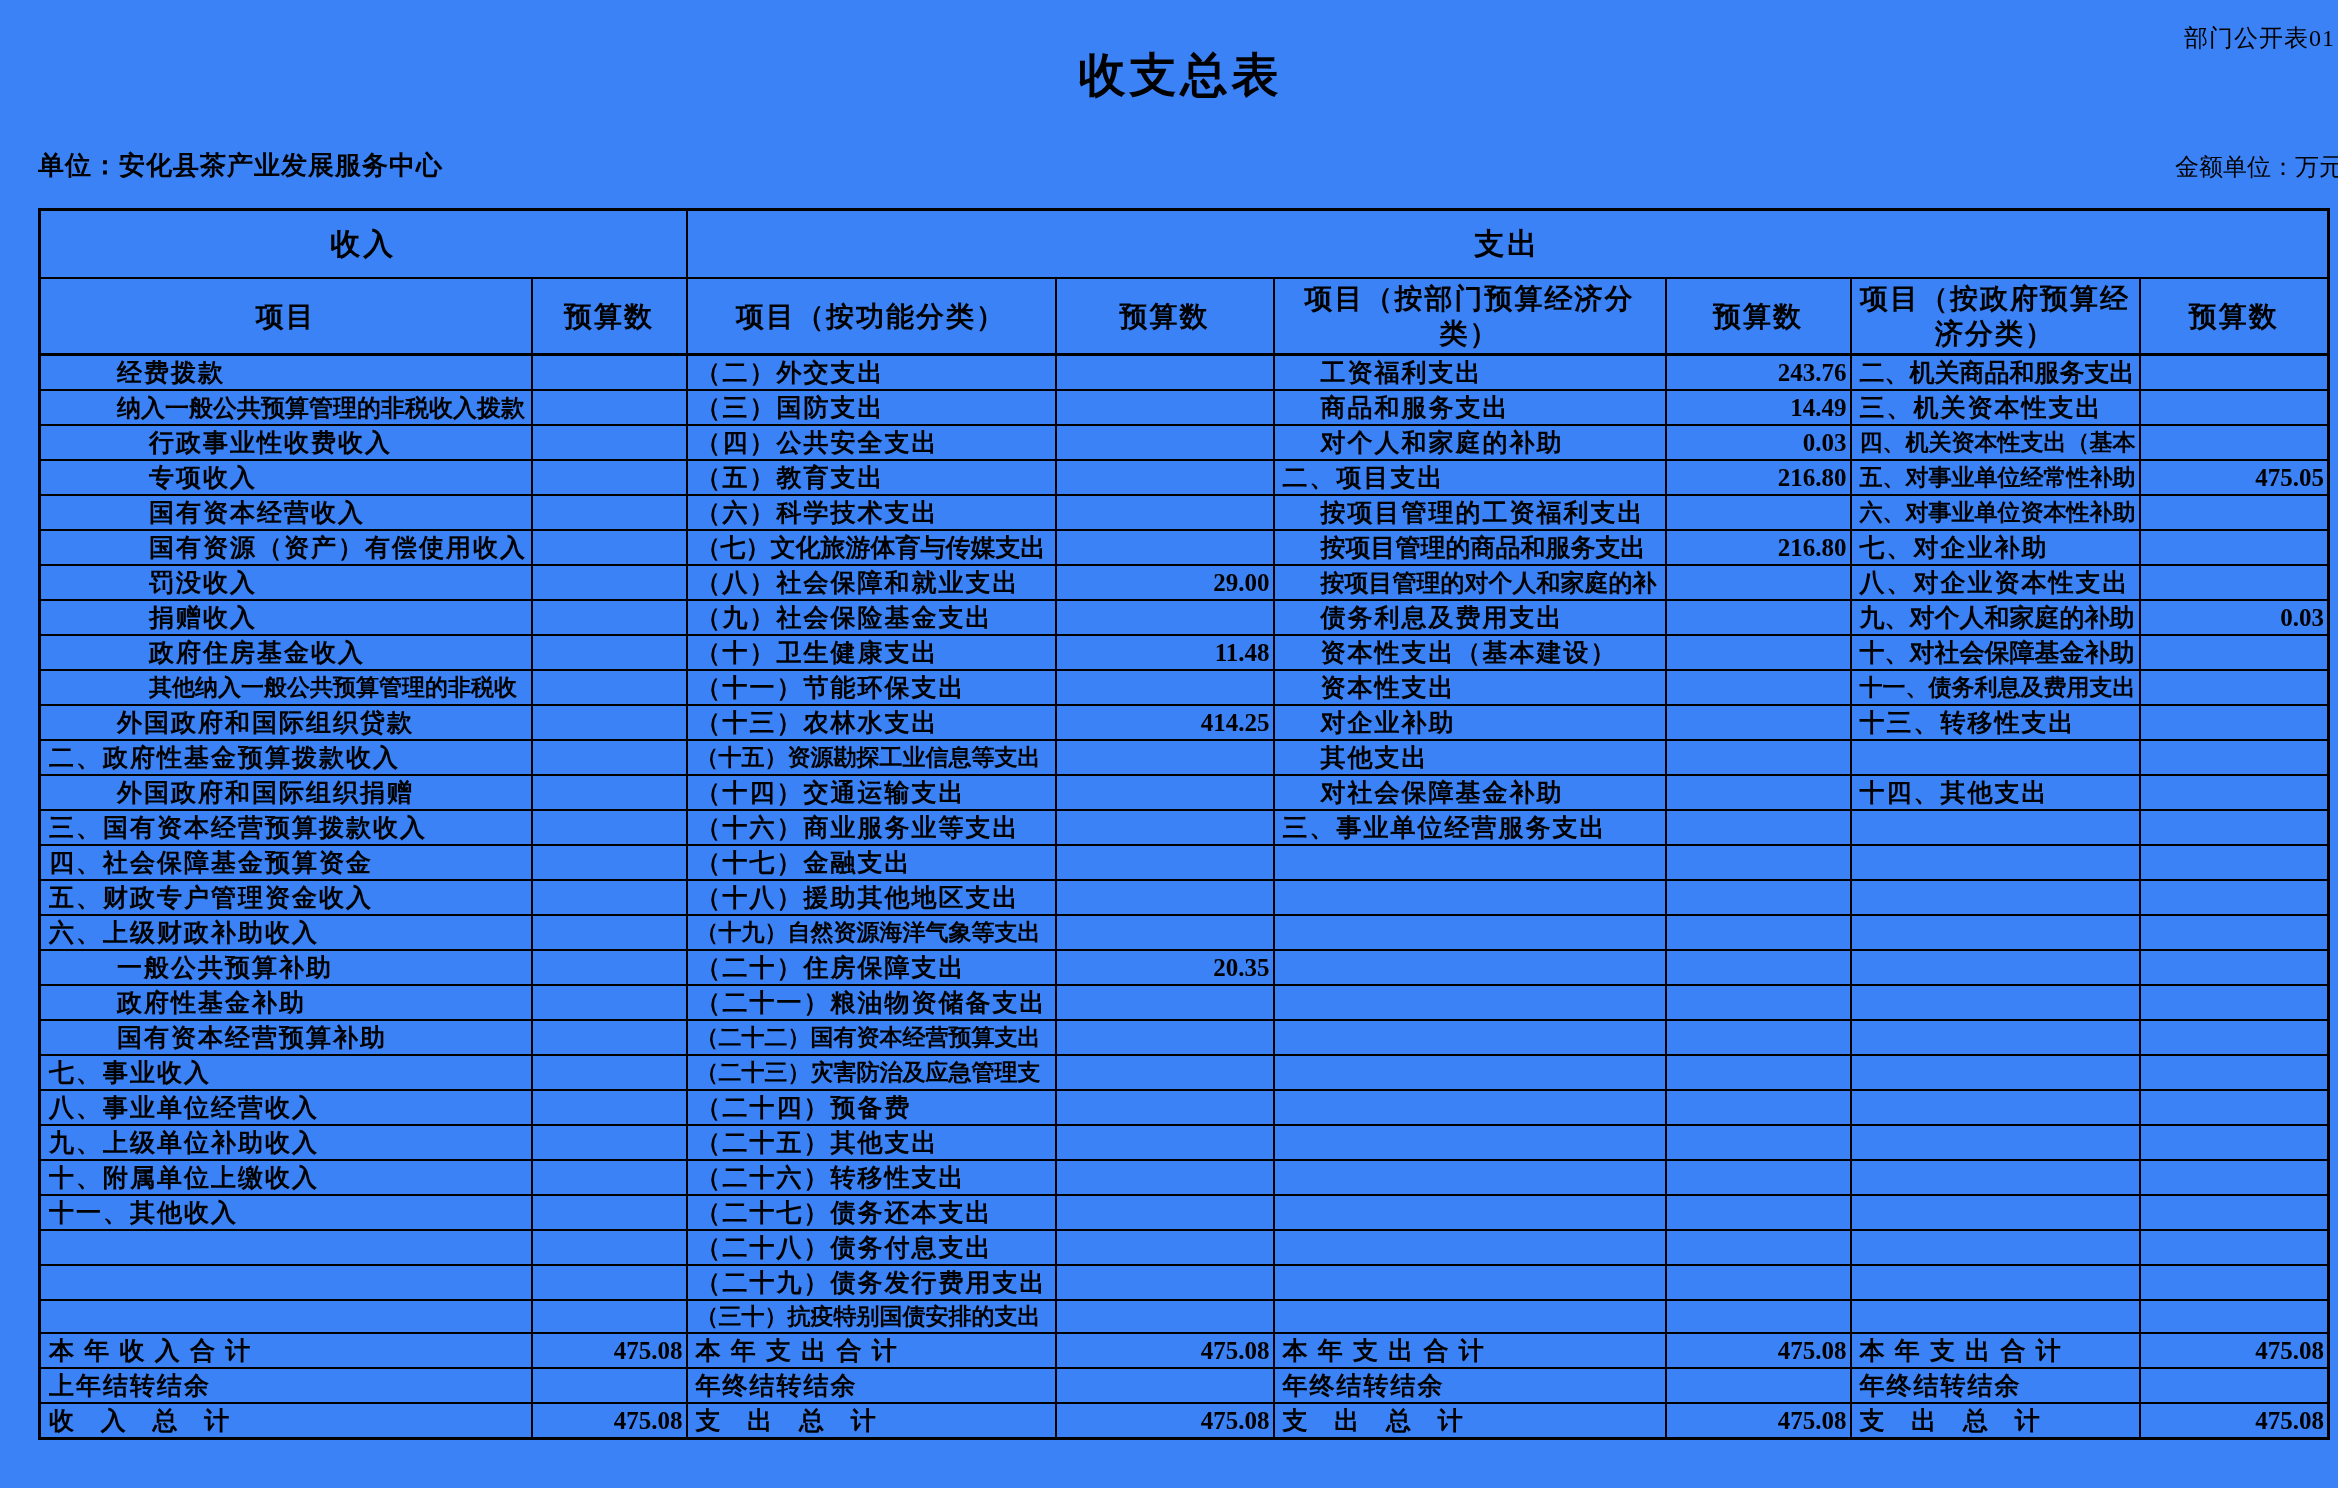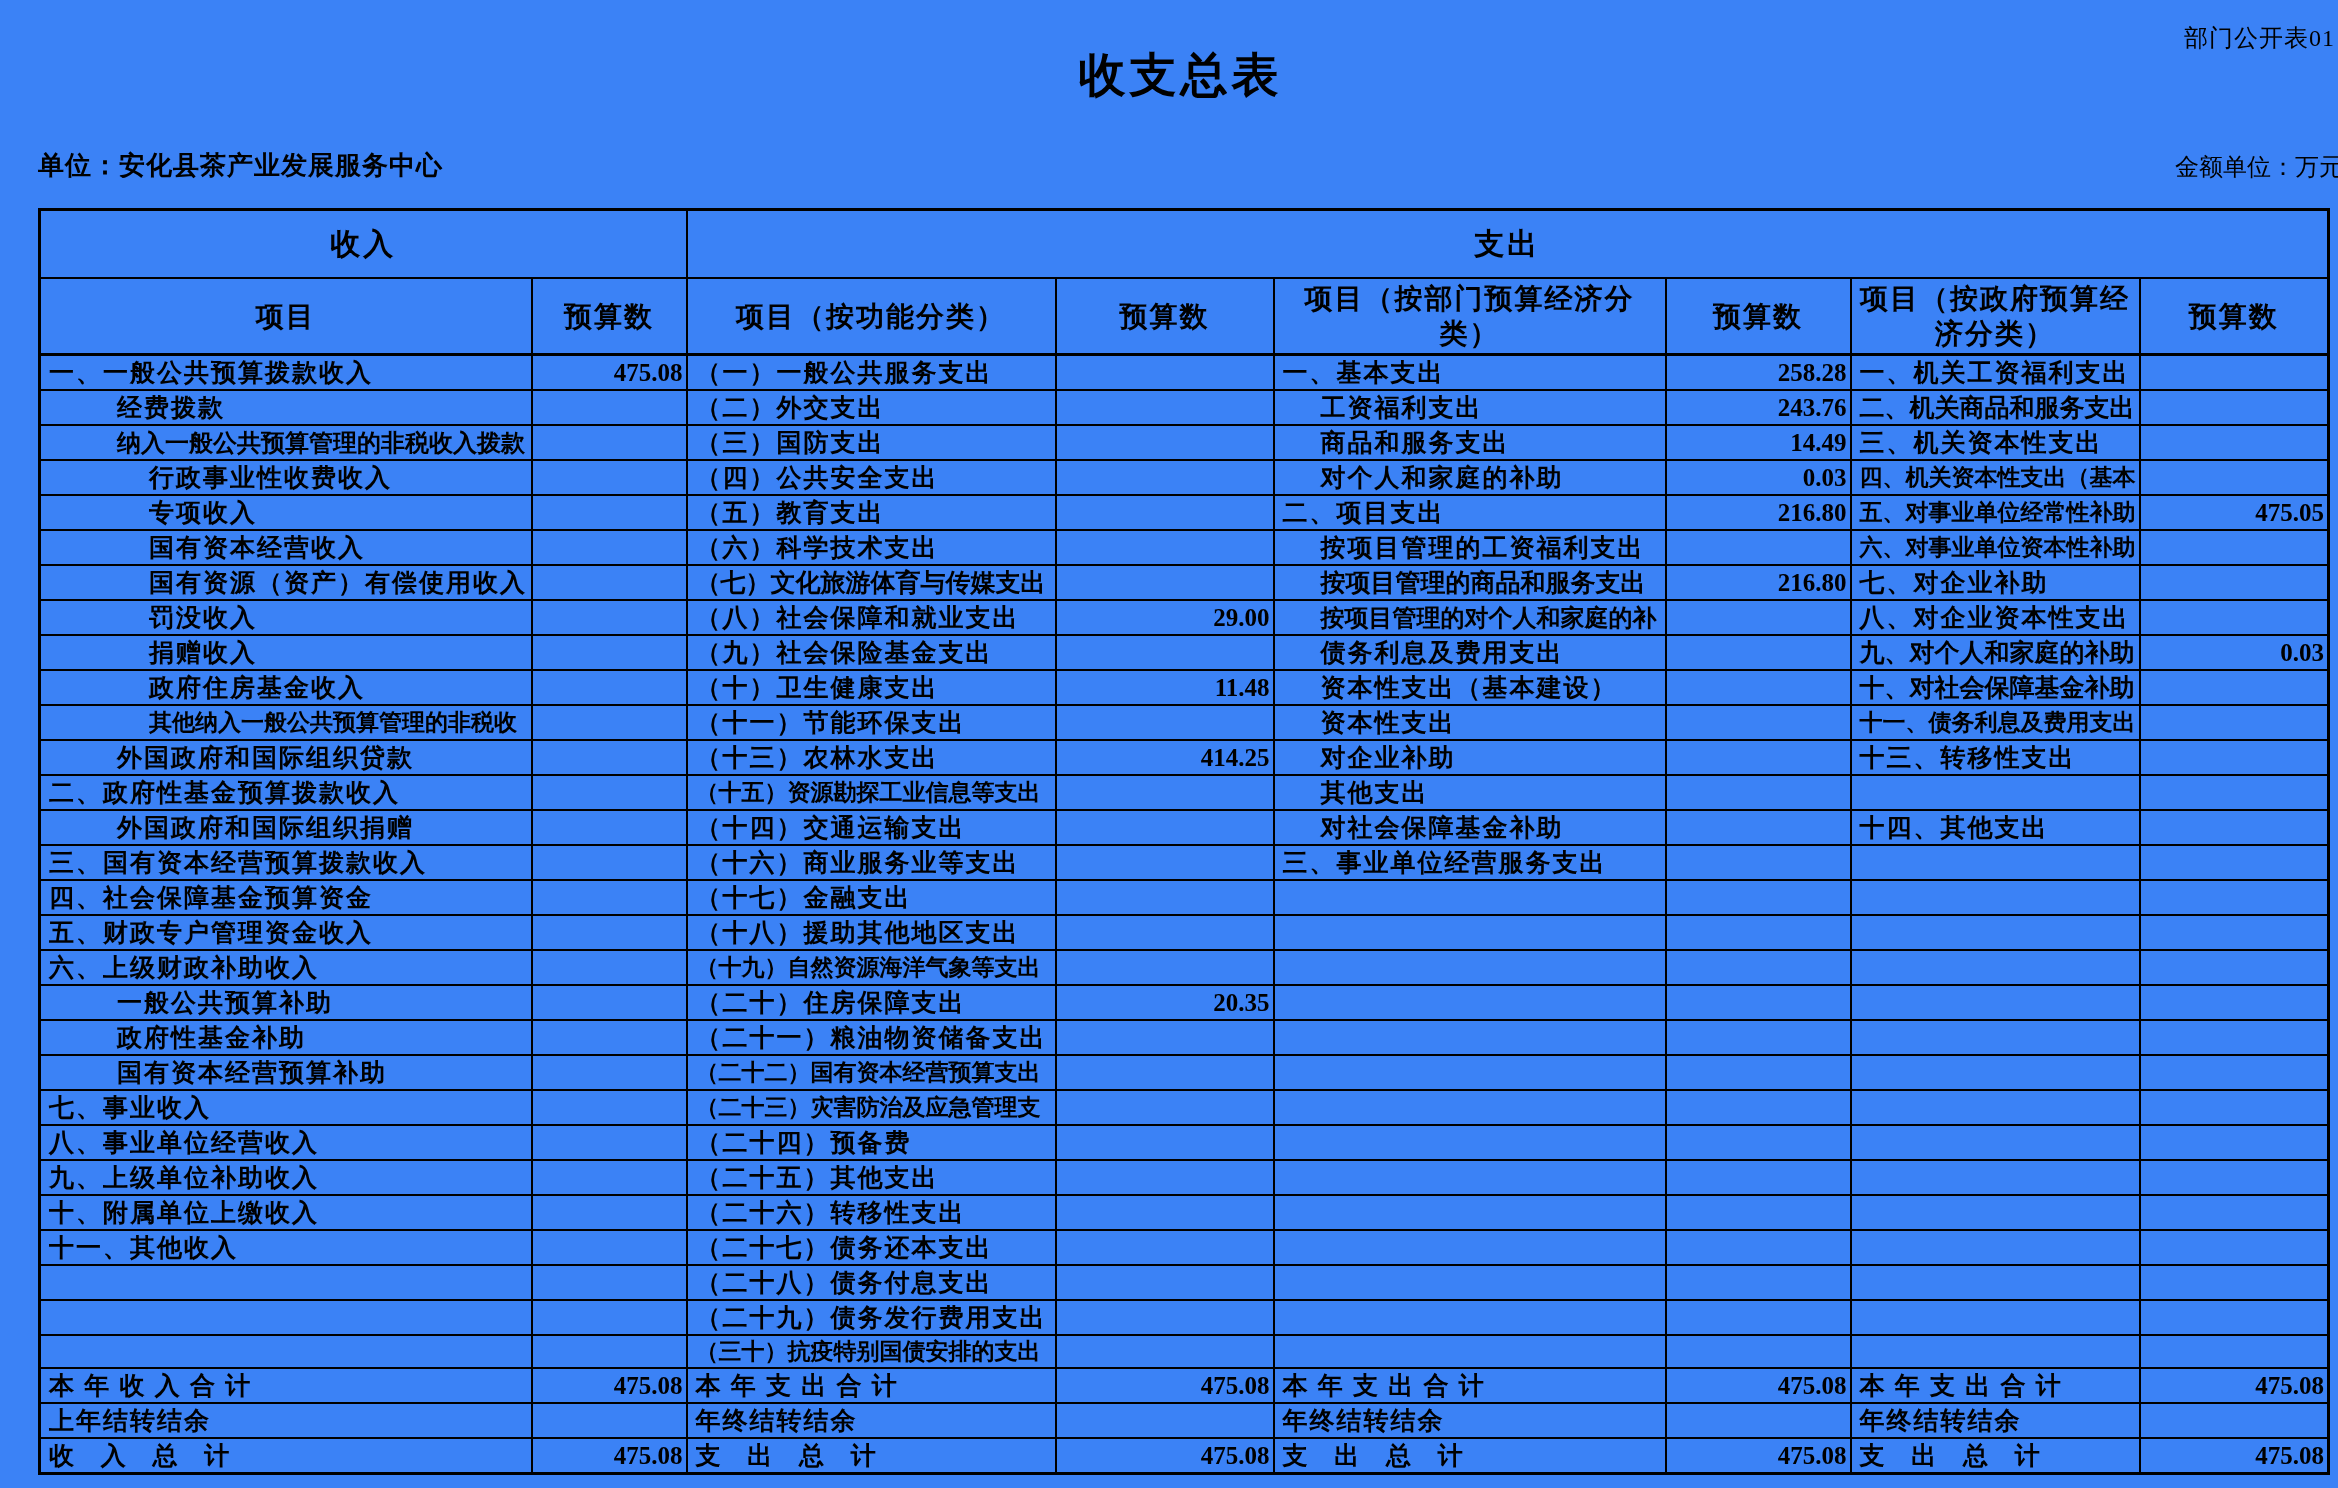--- a/index.html
+++ b/index.html
@@ -61,30 +61,20 @@
           <th>项目（按功能分类）</th>
           <th>预算数</th>
           <th>项目（按部门预算经济分类）</th>
           <th>预算数</th>
           <th>项目（按政府预算经济分类）</th>
           <th>预算数</th>
         </tr>
       </thead>
       <tbody id="tbody">
           <tr>
-            <td class="item ind0">一、一般公共预算拨款收入</td>
-            <td class="num">475.08</td>
-            <td class="item ind0">（一）一般公共服务支出</td>
-            <td class="num"></td>
-            <td class="item ind0">一、基本支出</td>
-            <td class="num">258.28</td>
-            <td class="item ind0">一、机关工资福利支出</td>
-            <td class="num"></td>
-          </tr>
-          <tr>
             <td class="item ind2">经费拨款</td>
             <td class="num"></td>
             <td class="item ind0">（二）外交支出</td>
             <td class="num"></td>
             <td class="item ind1">工资福利支出</td>
             <td class="num">243.76</td>
             <td class="item ind0" style="letter-spacing: 0px;">二、机关商品和服务支出</td>
             <td class="num"></td>
           </tr>
           <tr>

